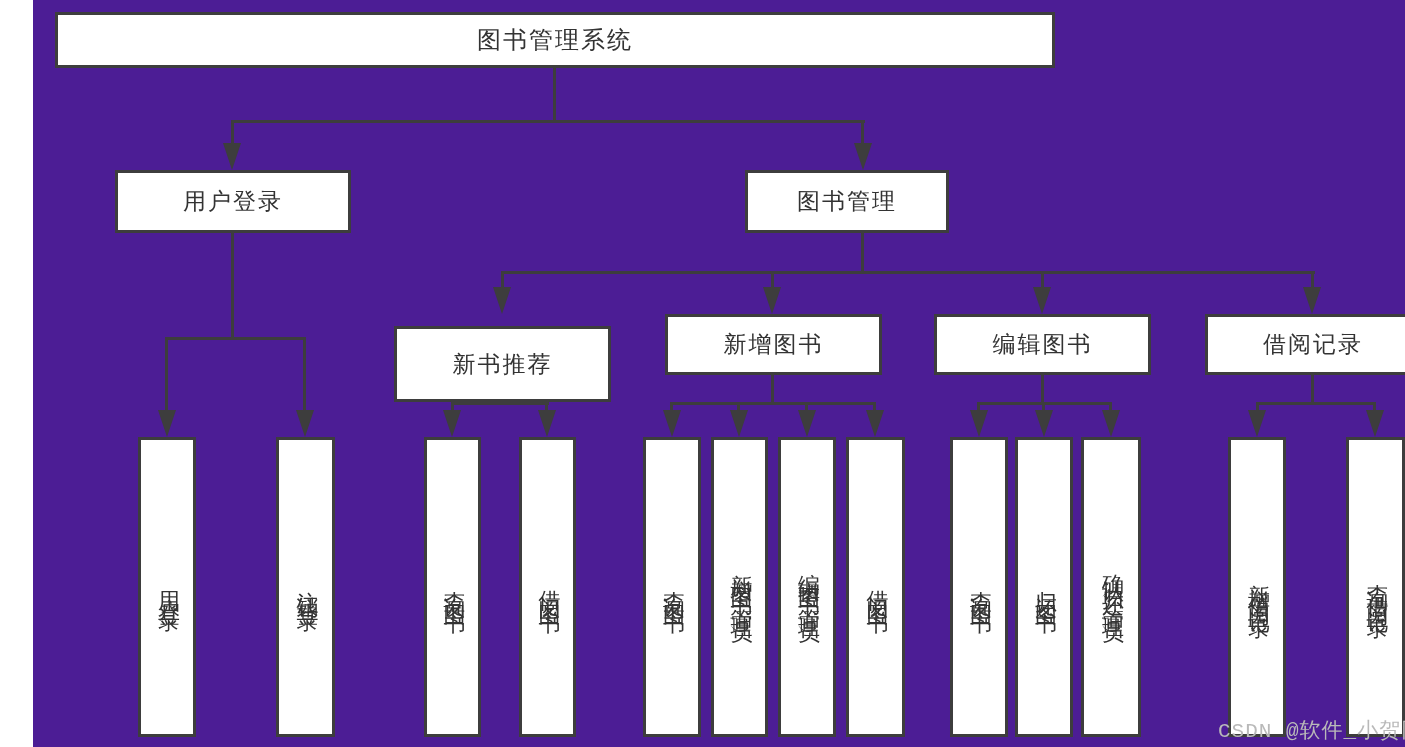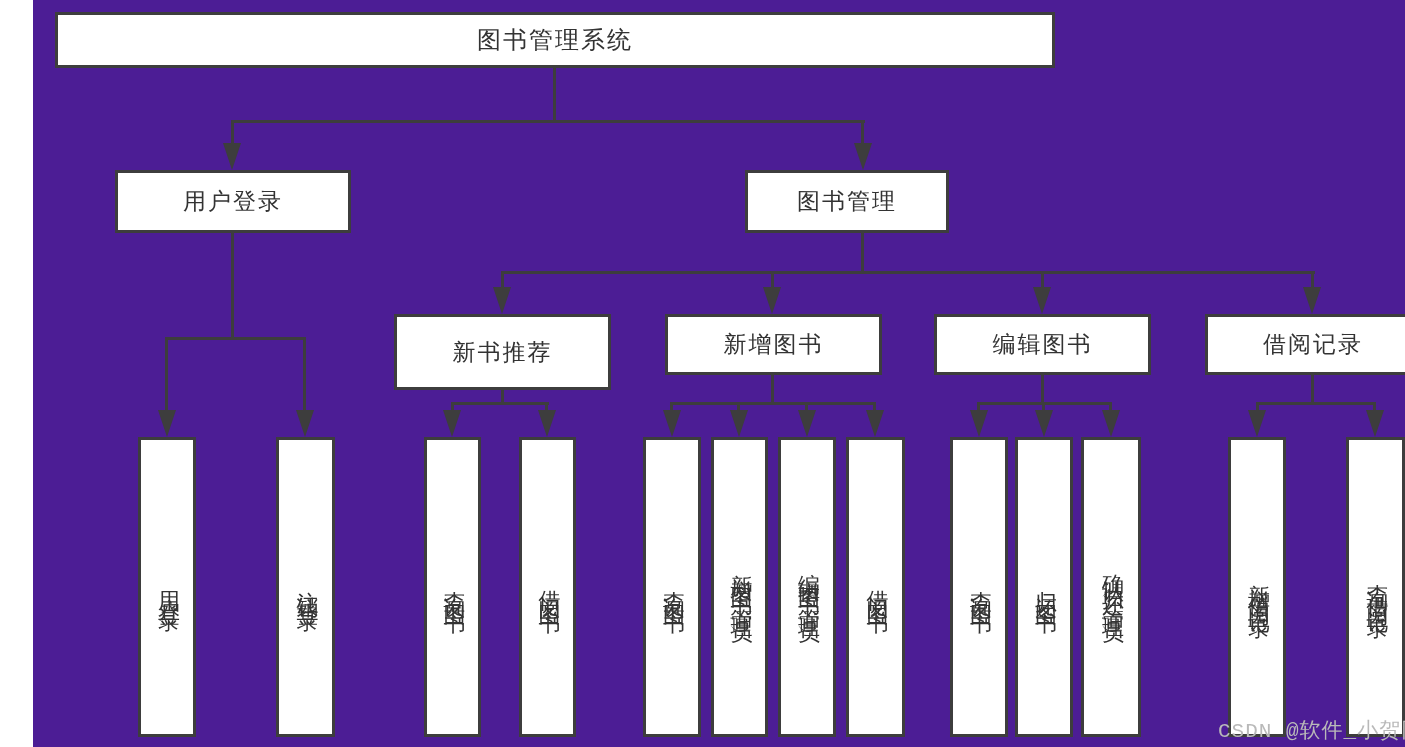--- a/index.html
+++ b/index.html
@@ -60,21 +60,21 @@
     <span>图书管理系统</span>
   </div>
 
   <div class="box" style="left:82px; top:170px; width:236px; height:63px;">
     <span>用户登录</span>
   </div>
   <div class="box" style="left:712px; top:170px; width:204px; height:63px;">
     <span>图书管理</span>
   </div>
 
-  <div class="box" style="left:361px; top:314px; width:217px; height:76px;">
+  <div class="box" style="left:361px; top:326px; width:217px; height:76px;">
     <span>新书推荐</span>
   </div>
   <div class="box" style="left:632px; top:314px; width:217px; height:61px;">
     <span>新增图书</span>
   </div>
   <div class="box" style="left:901px; top:314px; width:217px; height:61px;">
     <span>编辑图书</span>
   </div>
   <div class="box" style="left:1172px; top:314px; width:216px; height:61px;">
     <span>借阅记录</span>

